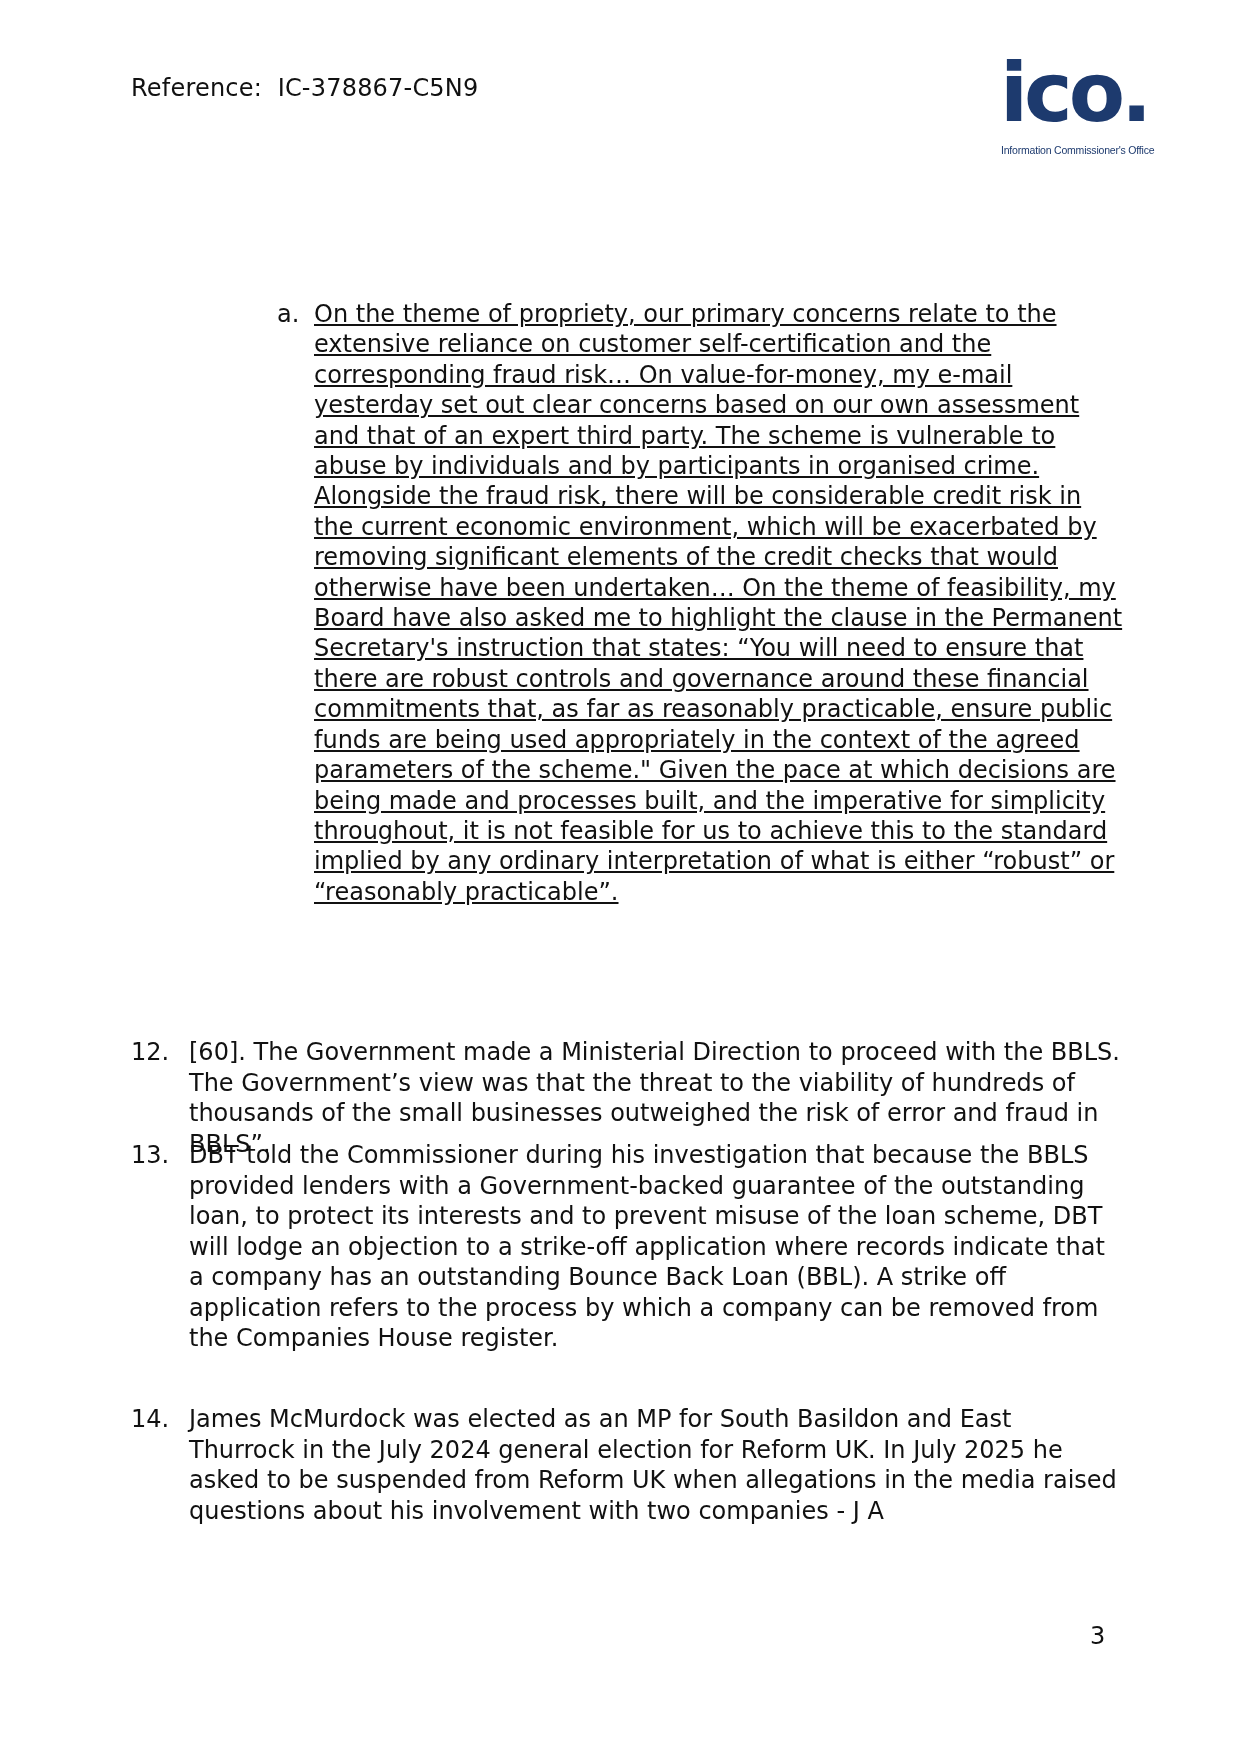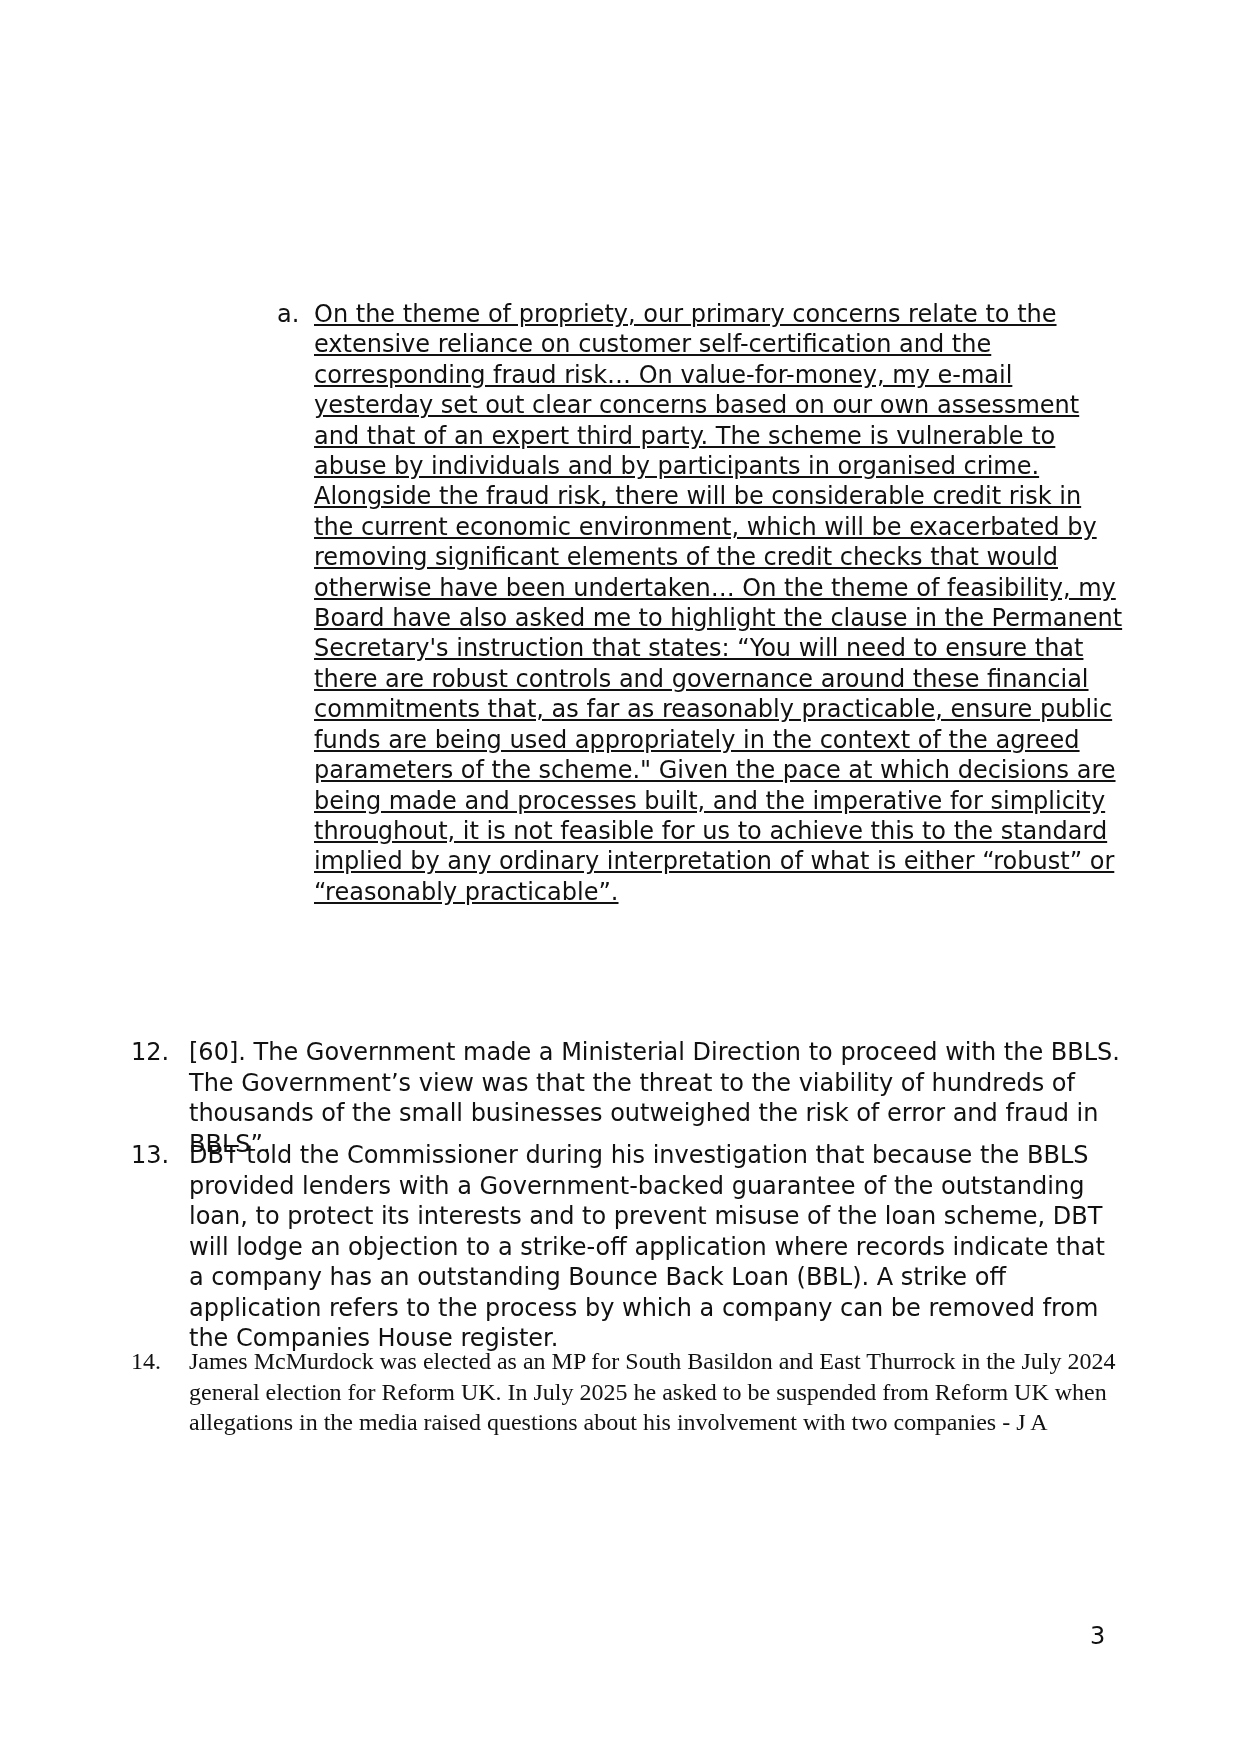--- a/index.html
+++ b/index.html
@@ -92,38 +92,43 @@
       left: 1090px;
       top: 1622px;
       font-size: 24px;
     }
   </style>
 </head>
 <body>
 
 <div class="page">
 
+  <div class="reference"><span>Reference:</span>  <span>IC-378867-C5N9</span></div>
 
+  <div class="logo">
+    <div class="logo-mark">ico.</div>
+    <div class="logo-tagline">Information Commissioner's Office</div>
+  </div>
 
 
   <div class="sub" style="top:299px;">
     <span class="num">a.</span>
     <div class="body">On the theme of propriety, our primary concerns relate to the extensive reliance on customer self-certification and the corresponding fraud risk… On value-for-money, my e-mail yesterday set out clear concerns based on our own assessment and that of an expert third party. The scheme is vulnerable to abuse by individuals and by participants in organised crime. Alongside the fraud risk, there will be considerable credit risk in the current economic environment, which will be exacerbated by removing significant elements of the credit checks that would otherwise have been undertaken… On the theme of feasibility, my Board have also asked me to highlight the clause in the Permanent Secretary's instruction that states: “You will need to ensure that there are robust controls and governance around these financial commitments that, as far as reasonably practicable, ensure public funds are being used appropriately in the context of the agreed parameters of the scheme." Given the pace at which decisions are being made and processes built, and the imperative for simplicity throughout, it is not feasible for us to achieve this to the standard implied by any ordinary interpretation of what is either “robust” or “reasonably practicable”.</div>
   </div>
 
   <div class="para" style="top:1037px;">
     <span class="num">12.</span>
     <div class="body">[60]. The Government made a Ministerial Direction to proceed with the BBLS. The Government’s view was that the threat to the viability of hundreds of thousands of the small businesses outweighed the risk of error and fraud in BBLS”.</div>
   </div>
 
   <div class="para" style="top:1140px;">
     <span class="num">13.</span>
     <div class="body">DBT told the Commissioner during his investigation that because the BBLS provided lenders with a Government-backed guarantee of the outstanding loan, to protect its interests and to prevent misuse of the loan scheme, DBT will lodge an objection to a strike-off application where records indicate that a company has an outstanding Bounce Back Loan (BBL). A strike off application refers to the process by which a company can be removed from the Companies House register.</div>
   </div>
 
-  <div class="para" style="top:1346px;font-family:Liberation Serif, serif;">
+  <div class="para" style="top:1404px;">
     <span class="num">14.</span>
     <div class="body">James McMurdock was elected as an MP for South Basildon and East Thurrock in the July 2024 general election for Reform UK. In July 2025 he asked to be suspended from Reform UK when allegations in the media raised questions about his involvement with two companies -  J A</div>
   </div>
 
   <div class="page-number">3</div>
 
 </div>
 
 </body></html>

